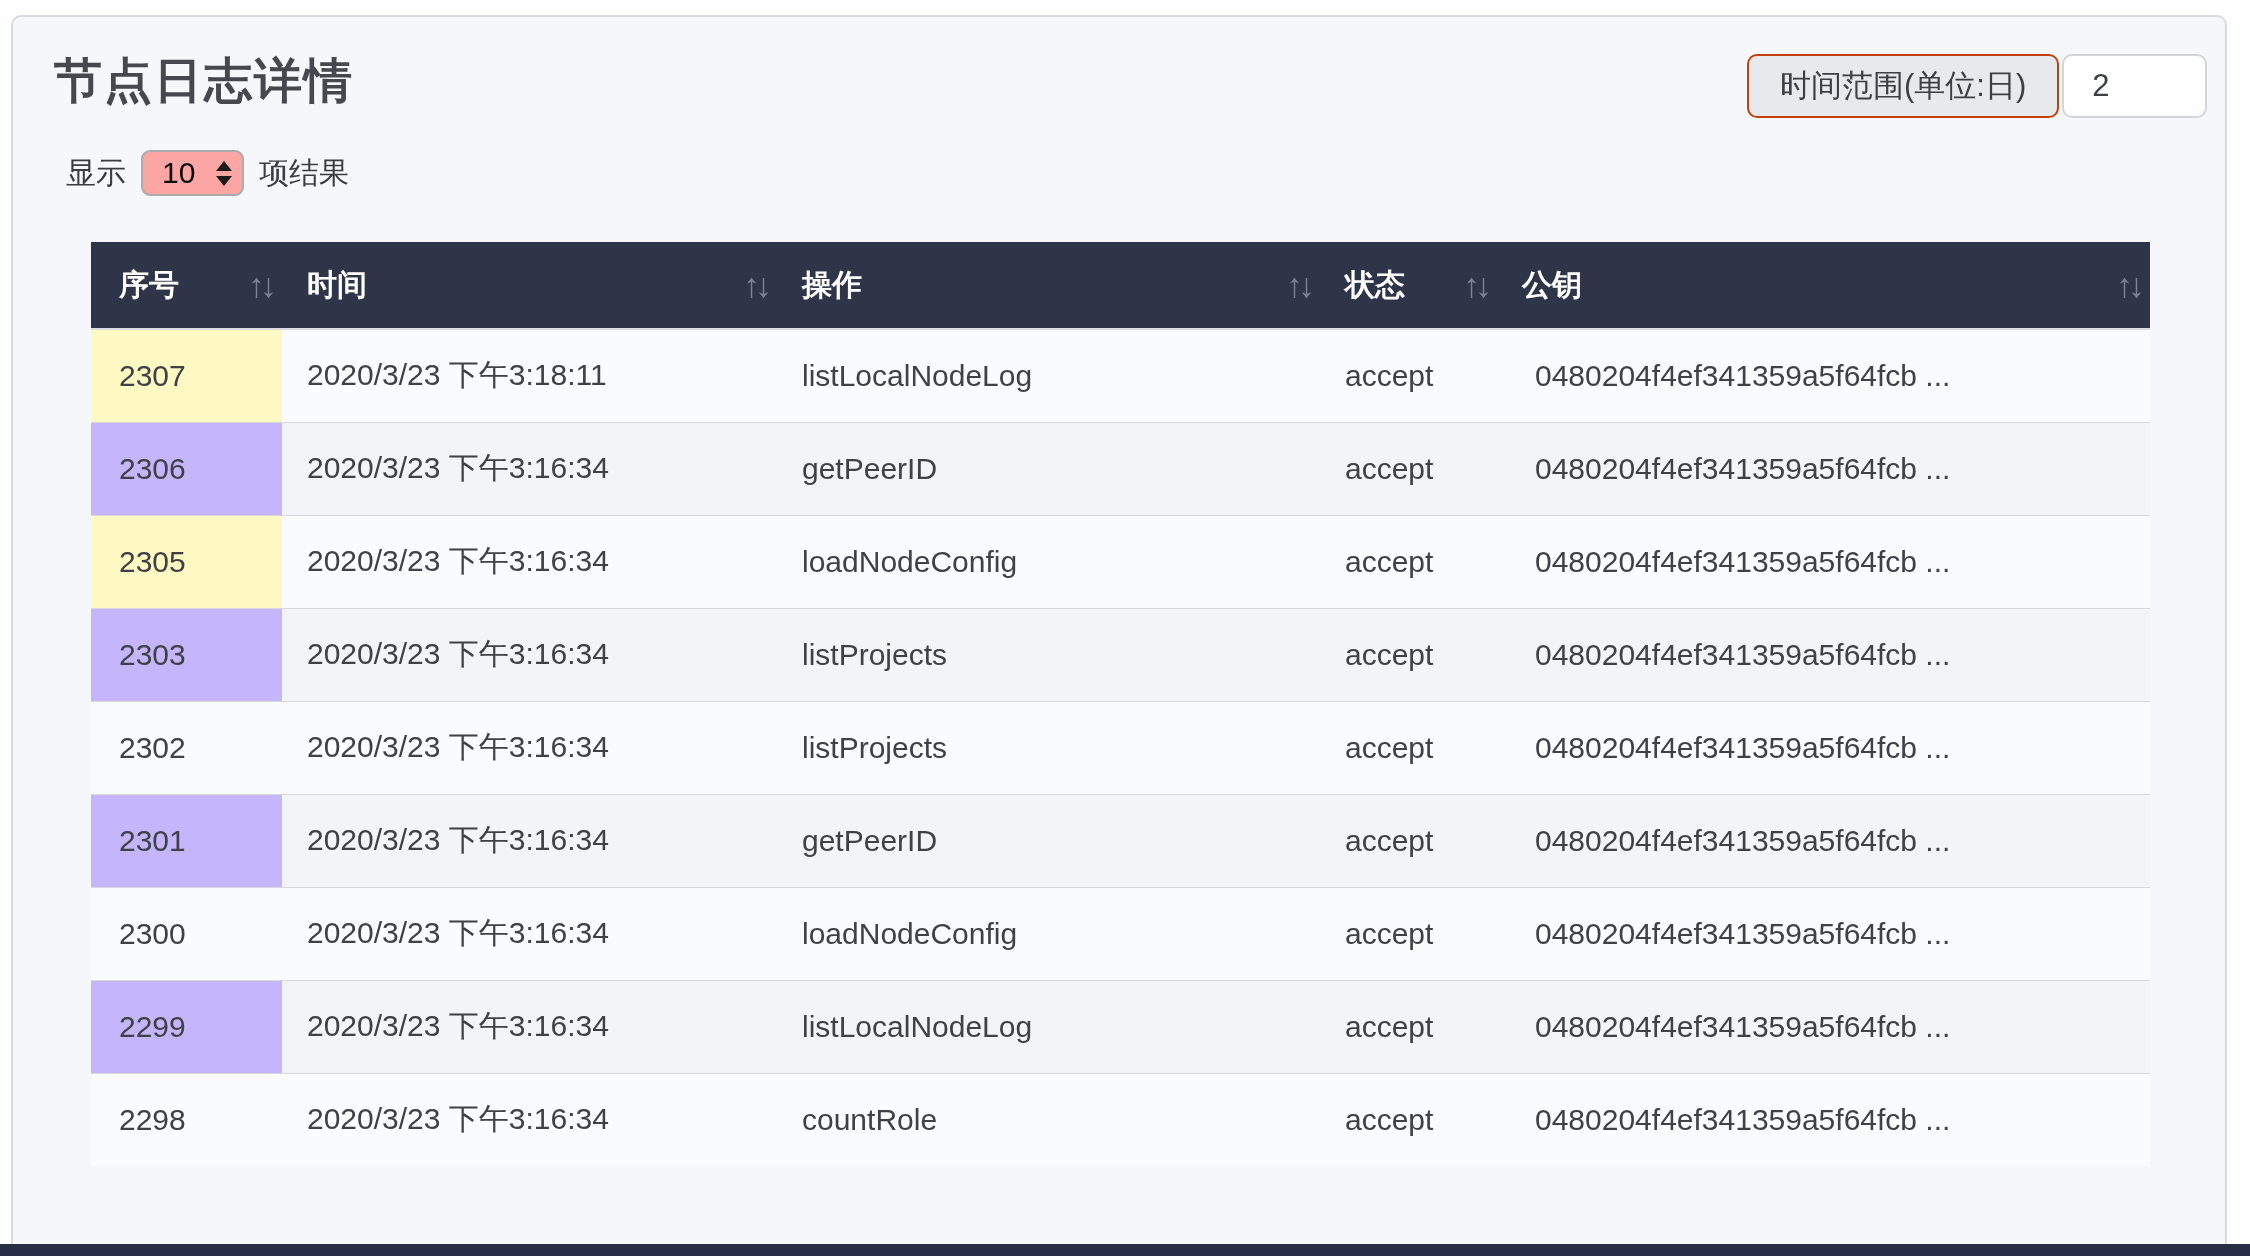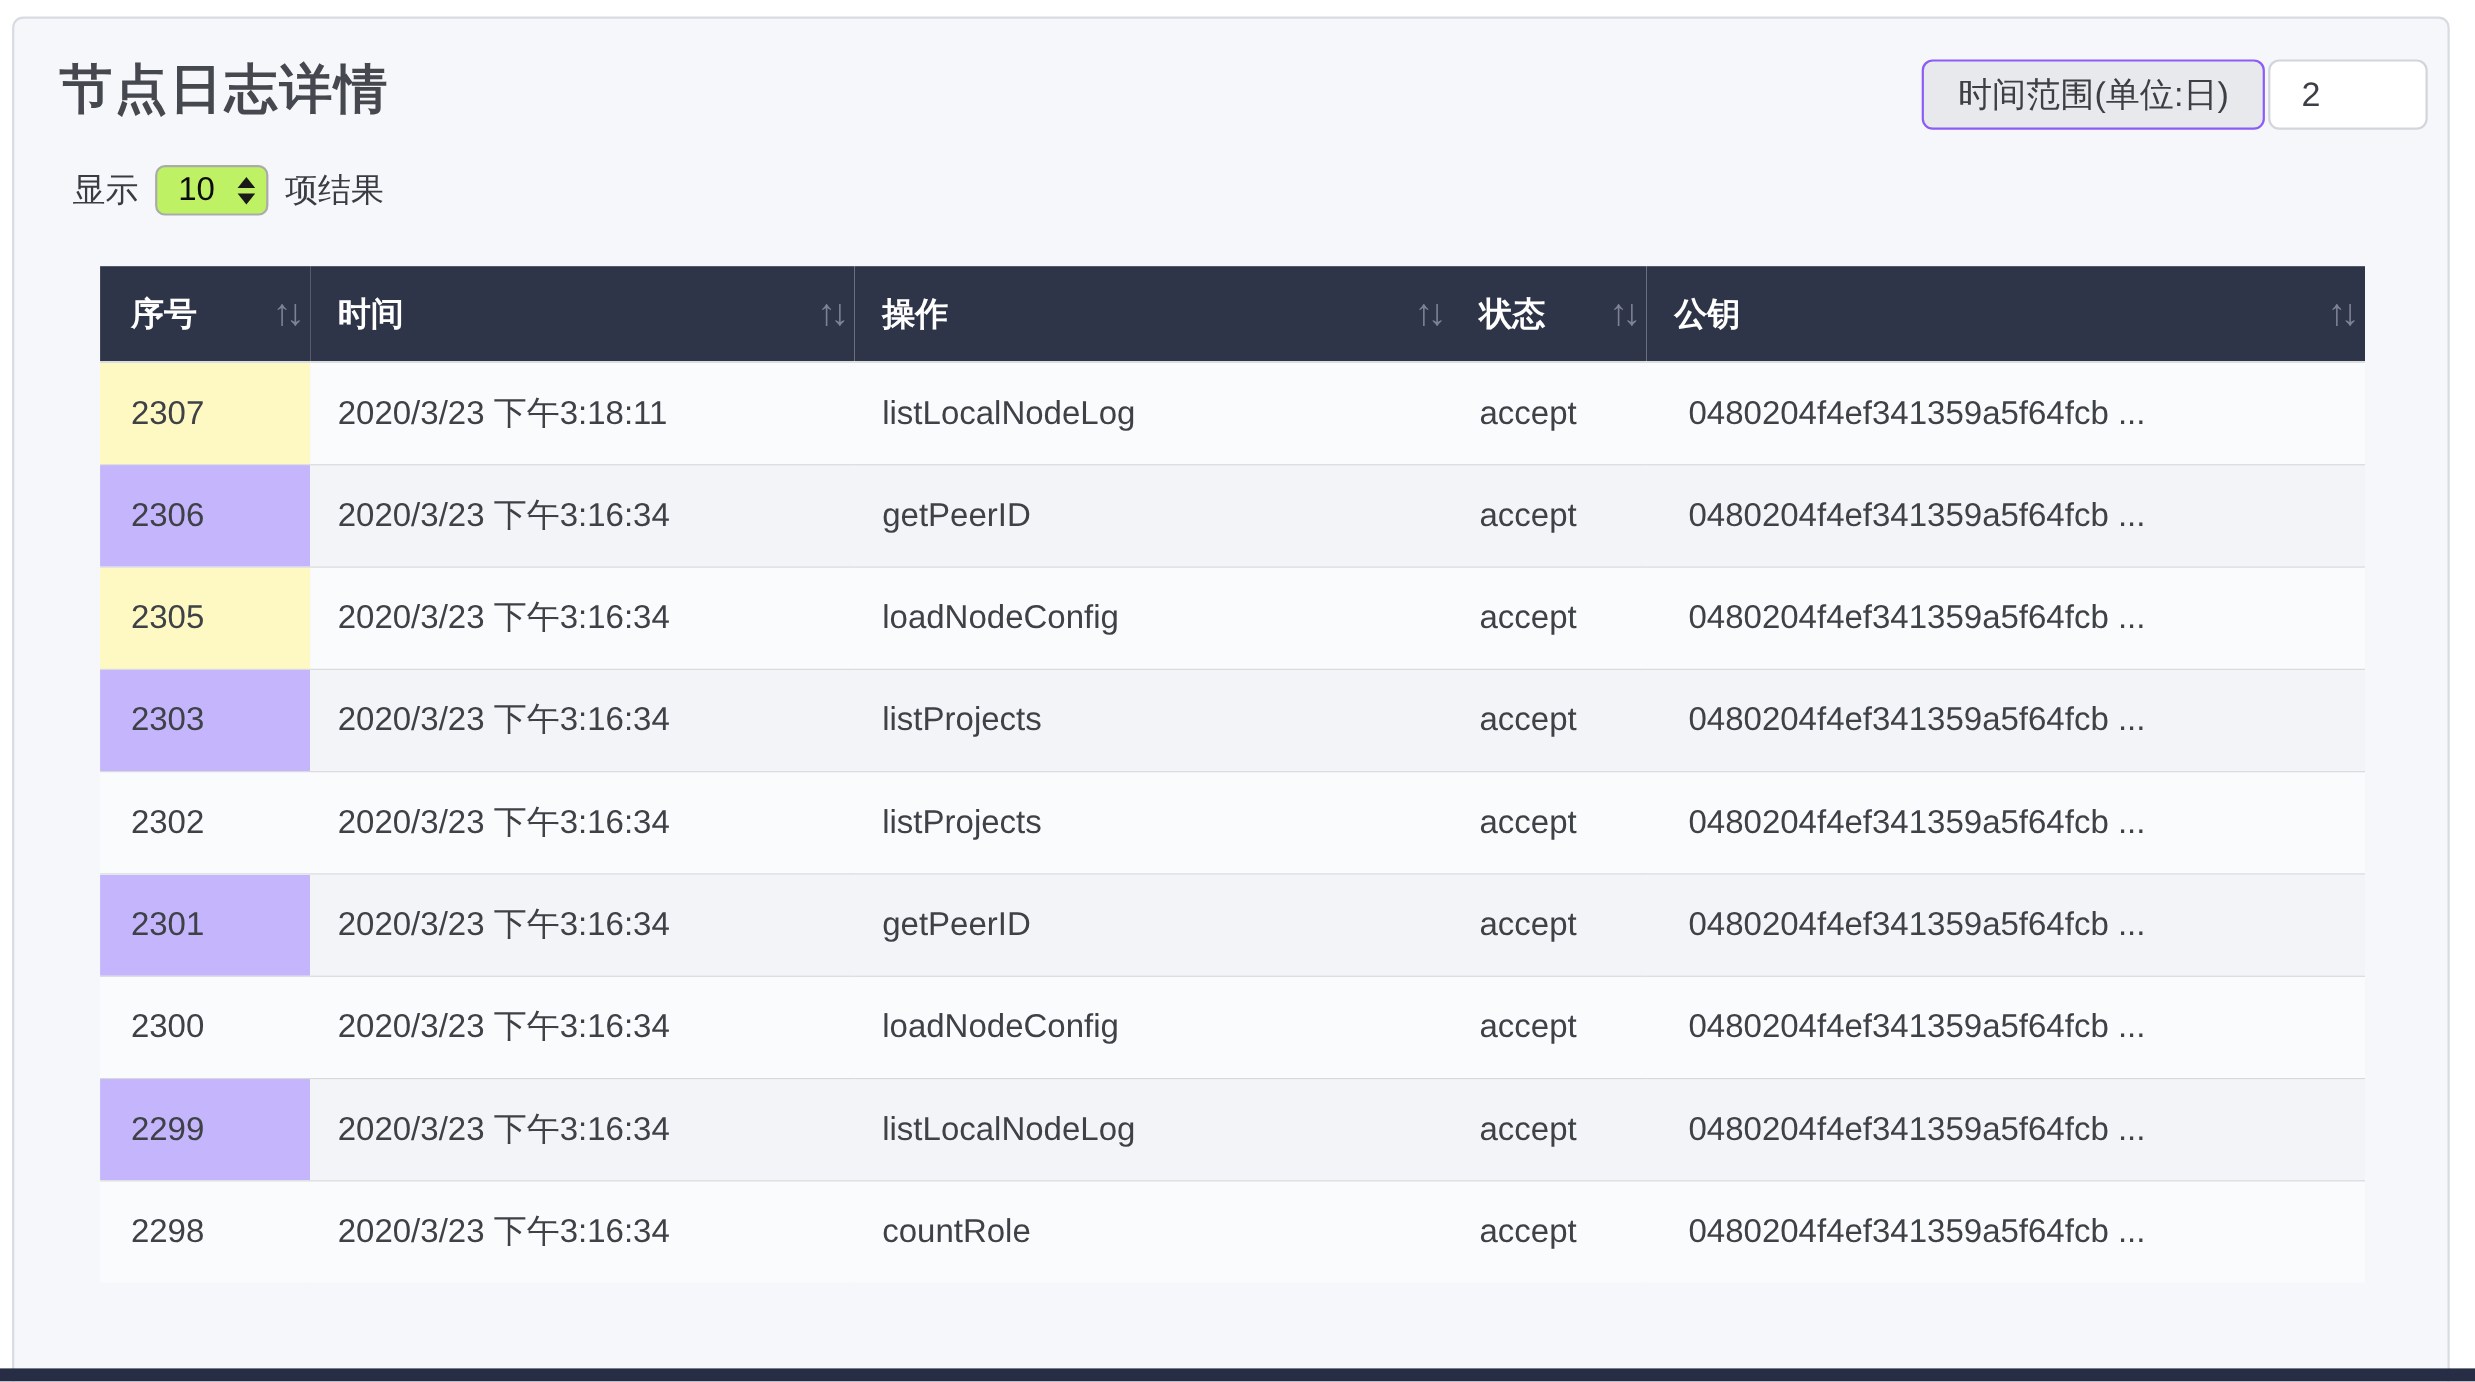--- a/index.html
+++ b/index.html
@@ -10,30 +10,30 @@
     background:#f6f7fa; border:2px solid #d8dbe2; border-radius:10px; }
 
   .page-title { position:absolute; left:41px; top:32px; font-size:48px; font-weight:700;
     color:#45484e; letter-spacing:2px; }
 
   
   .length-ctrl { position:absolute; left:53px; top:133px; height:46px; display:flex;
     align-items:center; gap:15px; font-size:30px; color:#393c42; }
   .select-box { display:flex; align-items:center; justify-content:space-between;
     width:103px; height:46px; border:2px solid #ababab; border-radius:9px;
-    background:#bef264; padding:0 10px 0 19px; font-size:30px; color:#0c0c0c; cursor:pointer; }
+    background:#fca5a5; padding:0 10px 0 19px; font-size:30px; color:#0c0c0c; cursor:pointer; }
   .spinner { display:flex; flex-direction:column; align-items:center; gap:5px; }
   .tri-up { width:0; height:0; border-left:8px solid transparent; border-right:8px solid transparent;
     border-bottom:10px solid #1a1a1a; }
   .tri-down { width:0; height:0; border-left:8px solid transparent; border-right:8px solid transparent;
     border-top:10px solid #1a1a1a; }
 
   
   .time-range { position:absolute; left:1734px; top:37px; display:flex; }
-  .tr-label { height:64px; background:#e7e9ec; border:2px solid #8b5cf6; border-radius:10px;
+  .tr-label { height:64px; background:#e7e9ec; border:2px solid #c2410c; border-radius:10px;
     padding:0 31px; display:flex; align-items:center; font-size:31px; color:#3c3f45; }
   .tr-input { margin-left:3px; width:145px; height:64px; border:2px solid #d2d6dc; border-radius:10px;
     background:#ffffff; font-size:31px; color:#3c3f45; padding:0 0 0 28px; outline:none;
     font-family:"Liberation Sans","DejaVu Sans",sans-serif; }
 
   
   .search-ctrl { position:absolute; left:1725px; top:137px; display:flex; align-items:center;
     gap:13px; font-size:31px; color:#393c42; }
   .search-input { width:328px; height:50px; border:2px solid #ccd1d9; border-radius:9px;
     background:#ffffff; font-size:29px; color:#3c3f45; padding:0 16px; outline:none;

